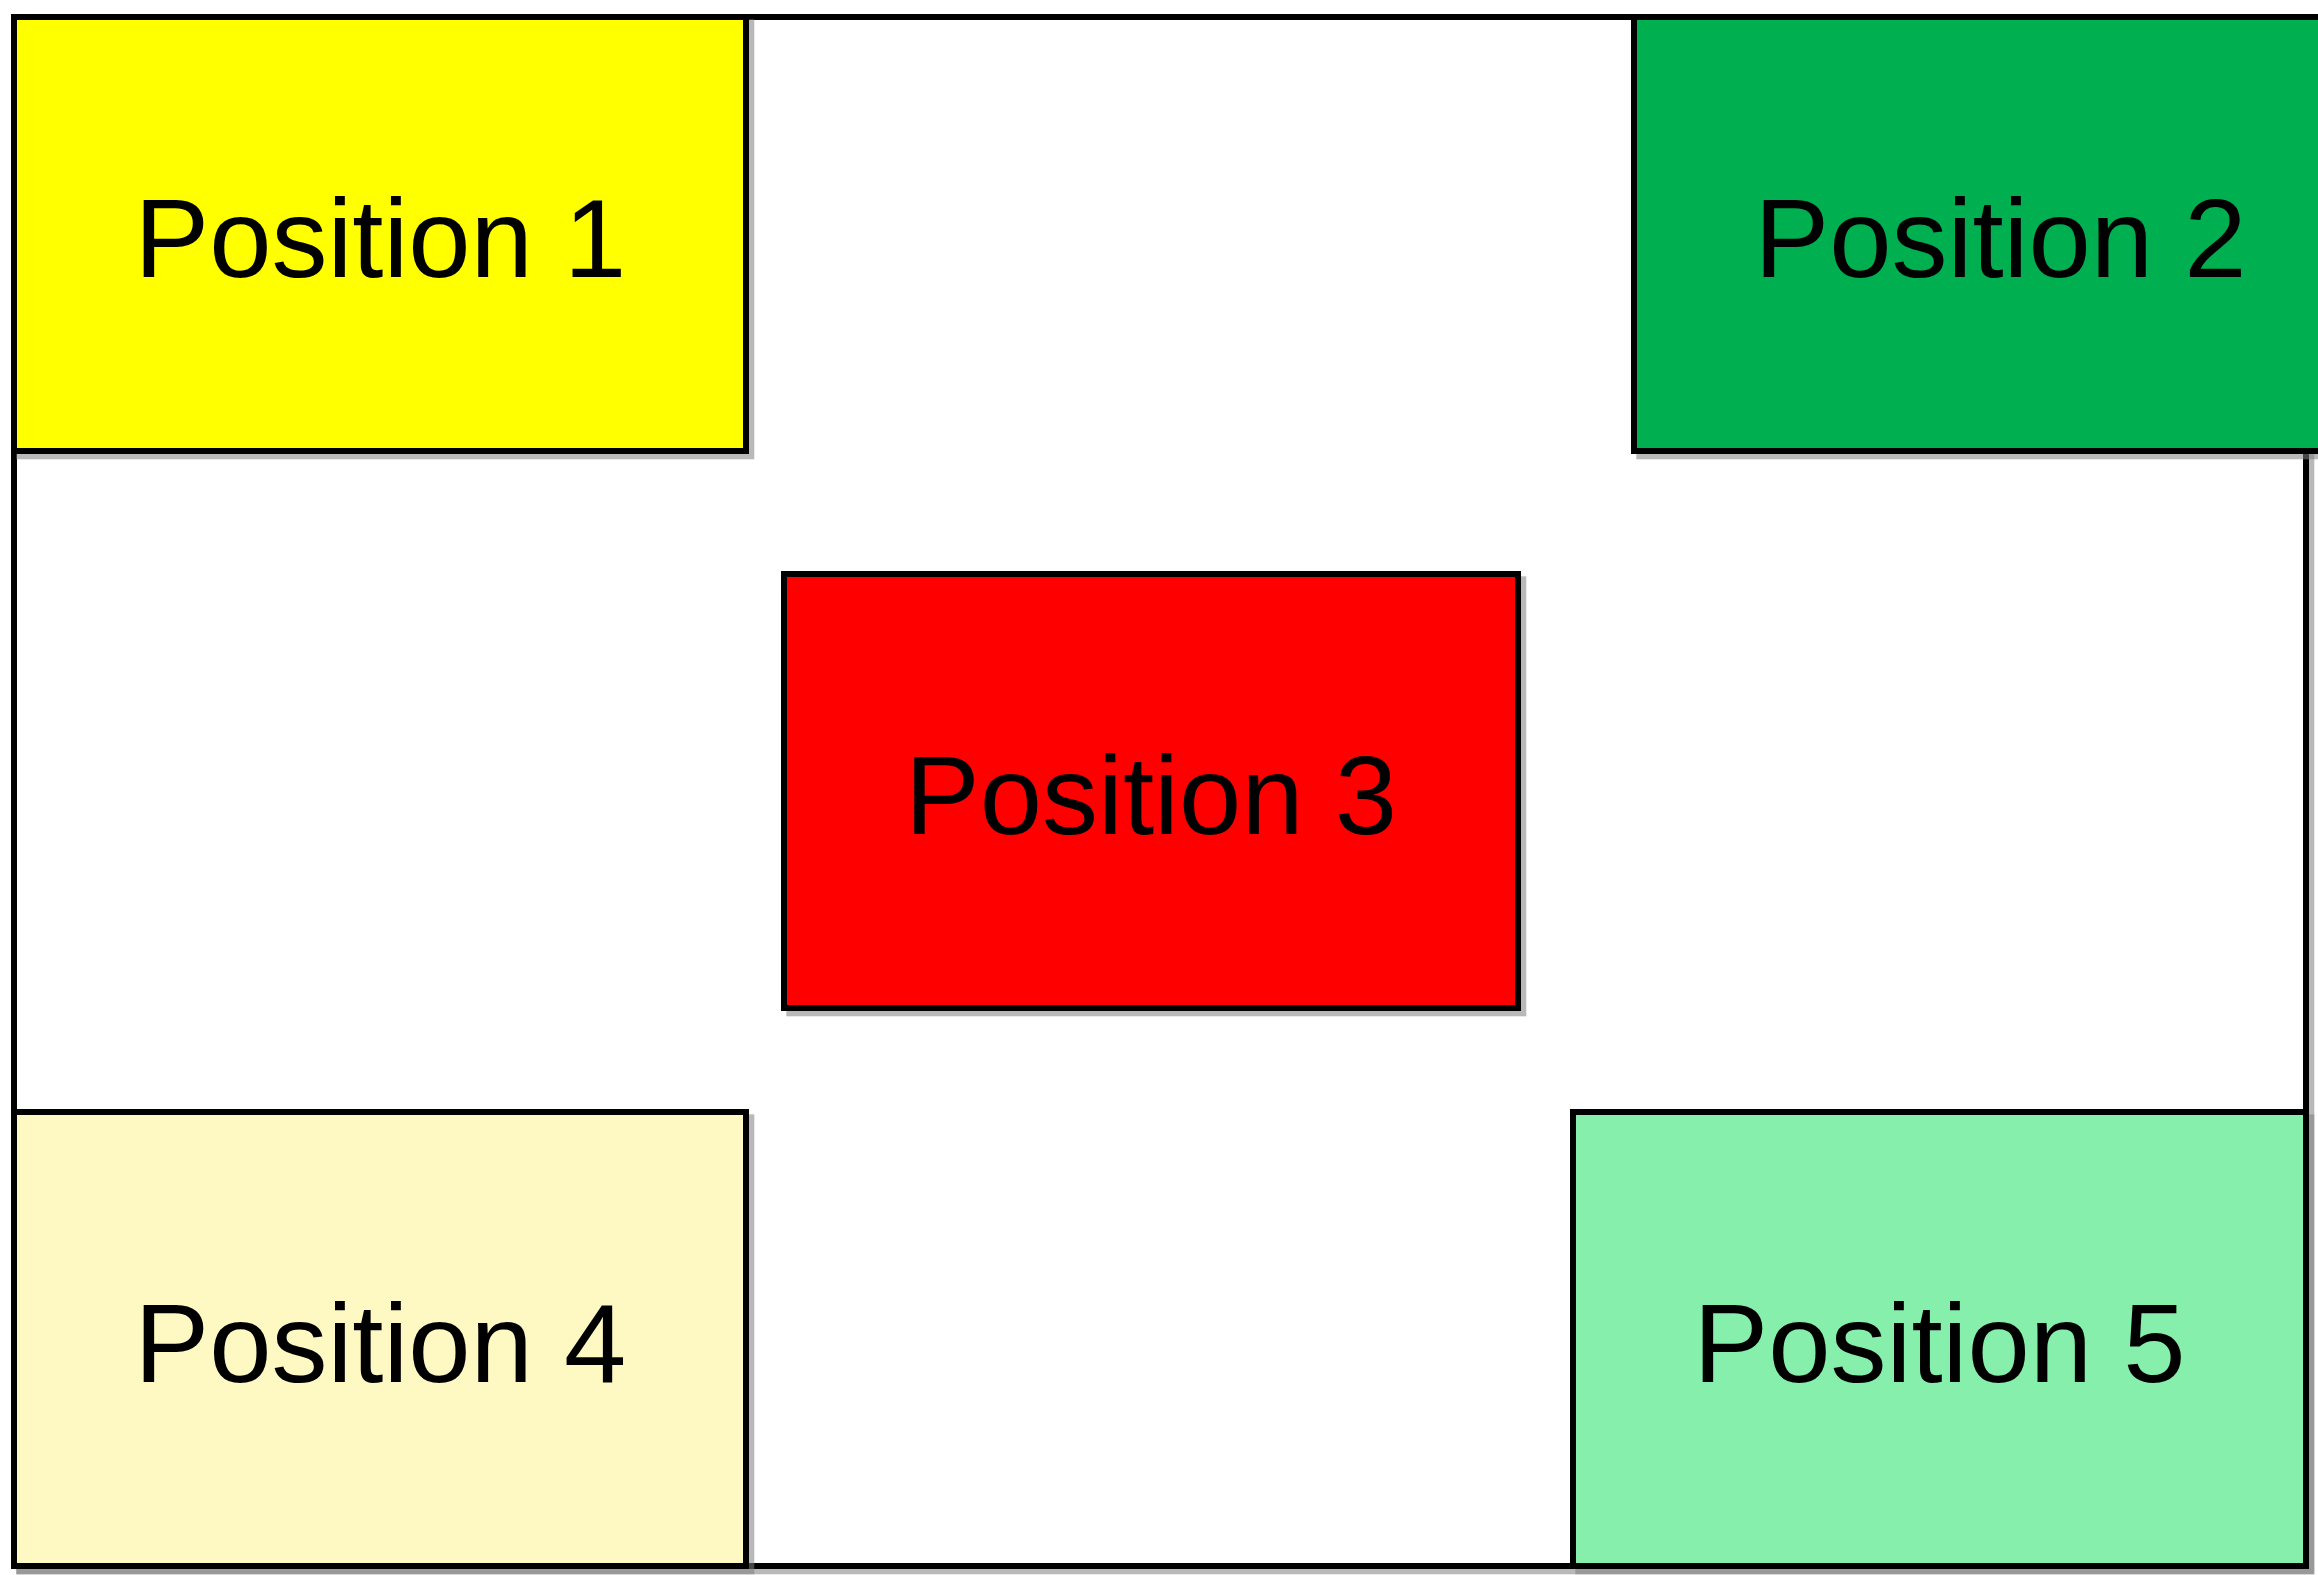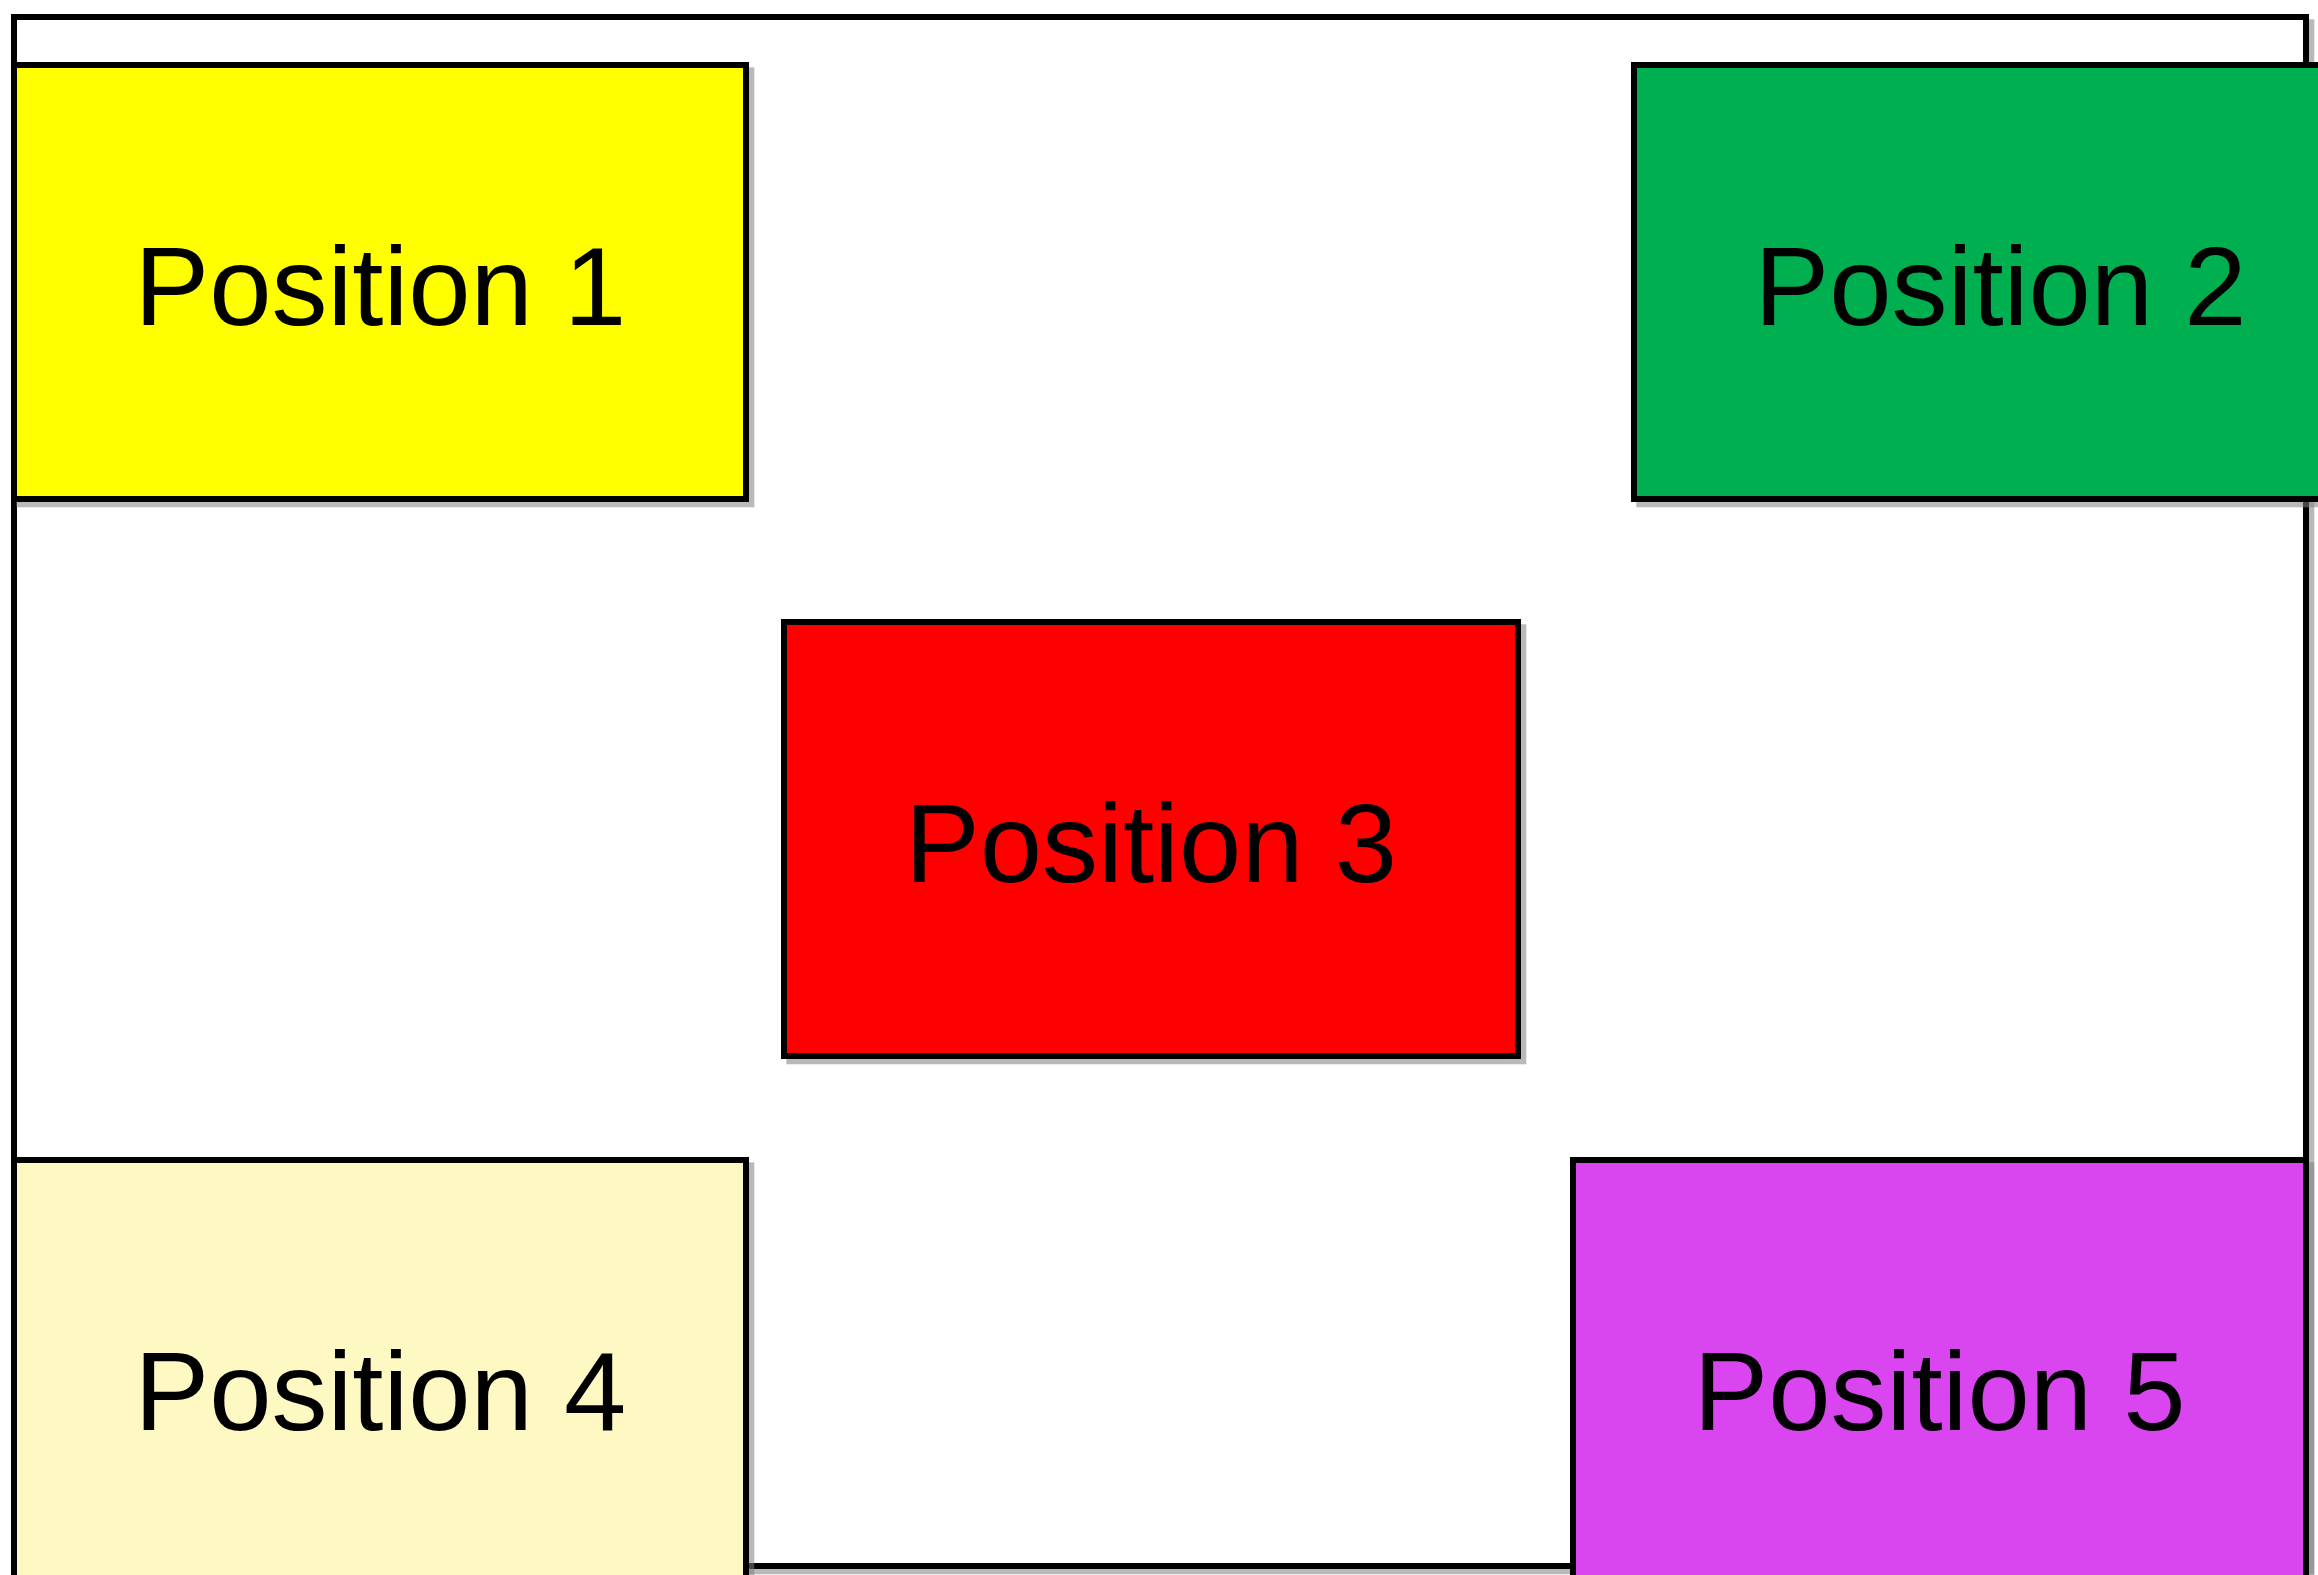--- a/index.html
+++ b/index.html
@@ -31,21 +31,20 @@
   }
 
   
   .box {
     position: absolute;
     border: 6.8px solid #000000;
     display: flex;
     align-items: center;
     justify-content: center;
     box-shadow: 5.3px 5.3px 0 rgba(128,128,128,0.55);
-    margin-top: 48px;
   }
   .box .label {
     font-size: 112px;
     line-height: 1;
     color: #000000;
     white-space: nowrap;
     transform: translateY(4.5px);
   }
 
   .pos-1 { left: 11.4px;   top: 13.6px;    width: 738px; height: 440px; }
@@ -70,18 +69,18 @@
   </div>
 
   <div class="box pos-3" style="background-color: rgb(255, 0, 0);">
     <span class="label">Position 3</span>
   </div>
 
   <div class="box pos-4" style="background-color: #fef9c3;">
     <span class="label">Position 4</span>
   </div>
 
-  <div class="box pos-5" style="background-color: #d946ef; text-align: center;">
+  <div class="box pos-5" style="background-color: #86efac; text-align: center;">
     <span class="label">Position 5</span>
   </div>
 
 </div>
 
 
 </body></html>

